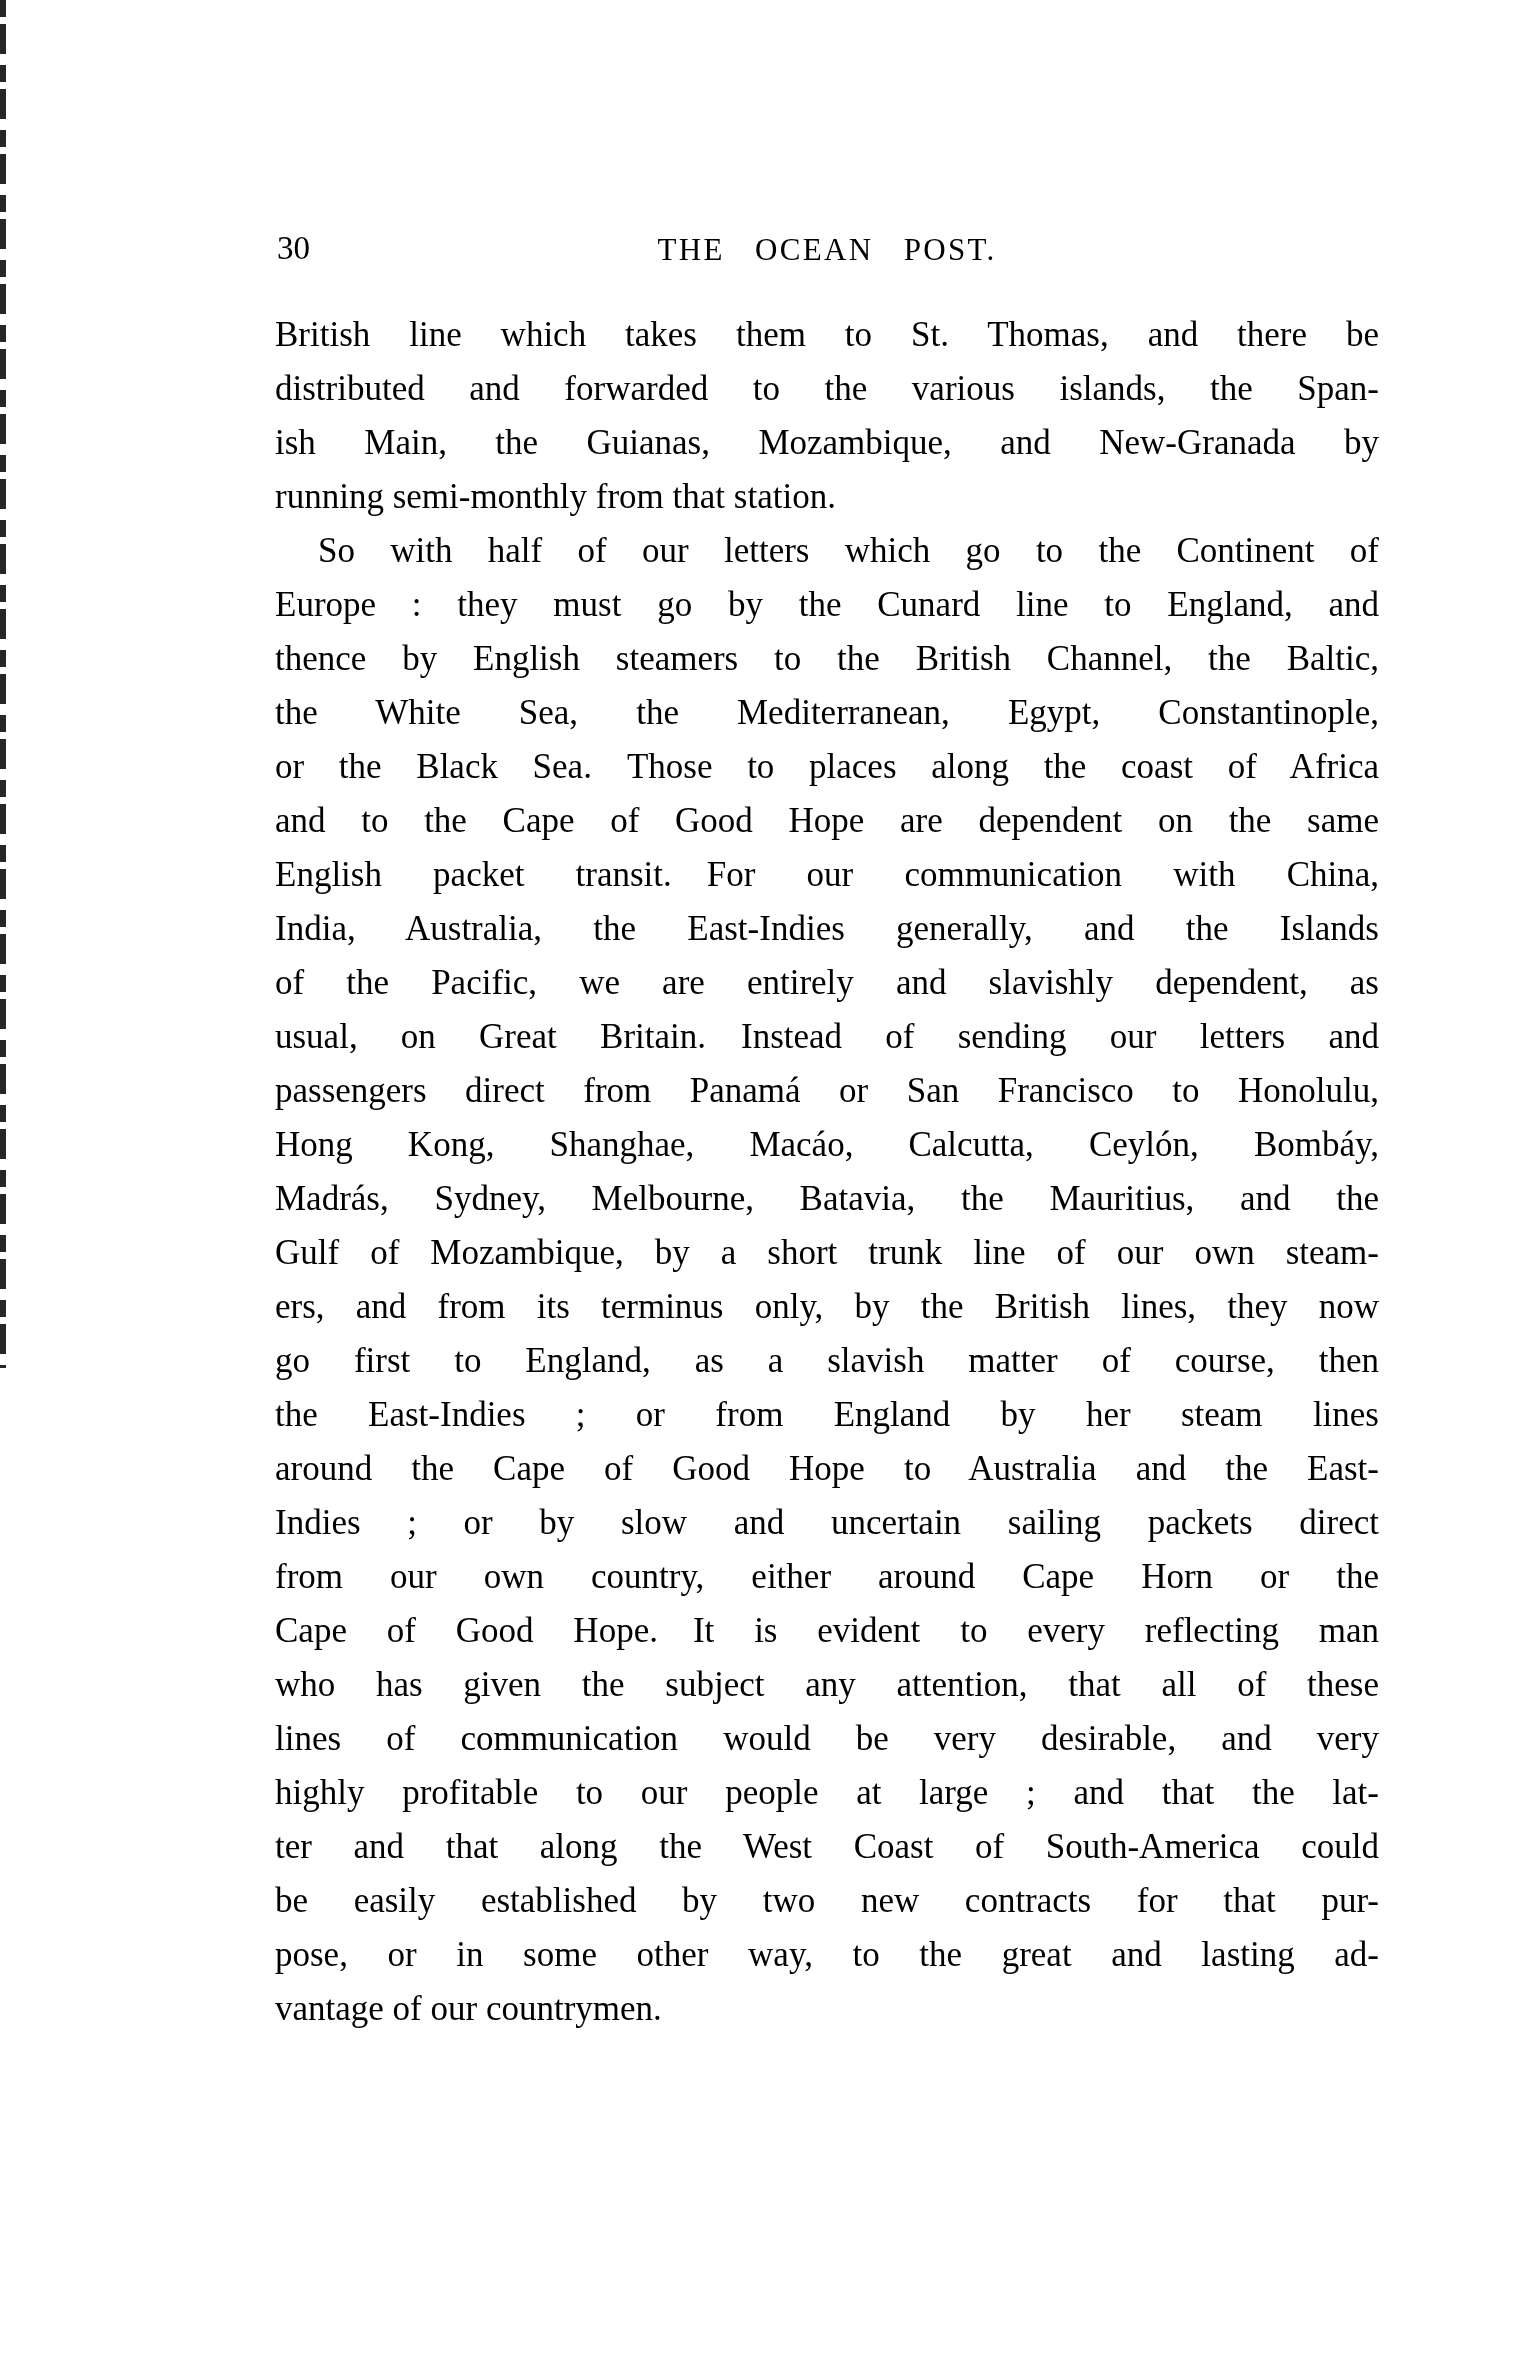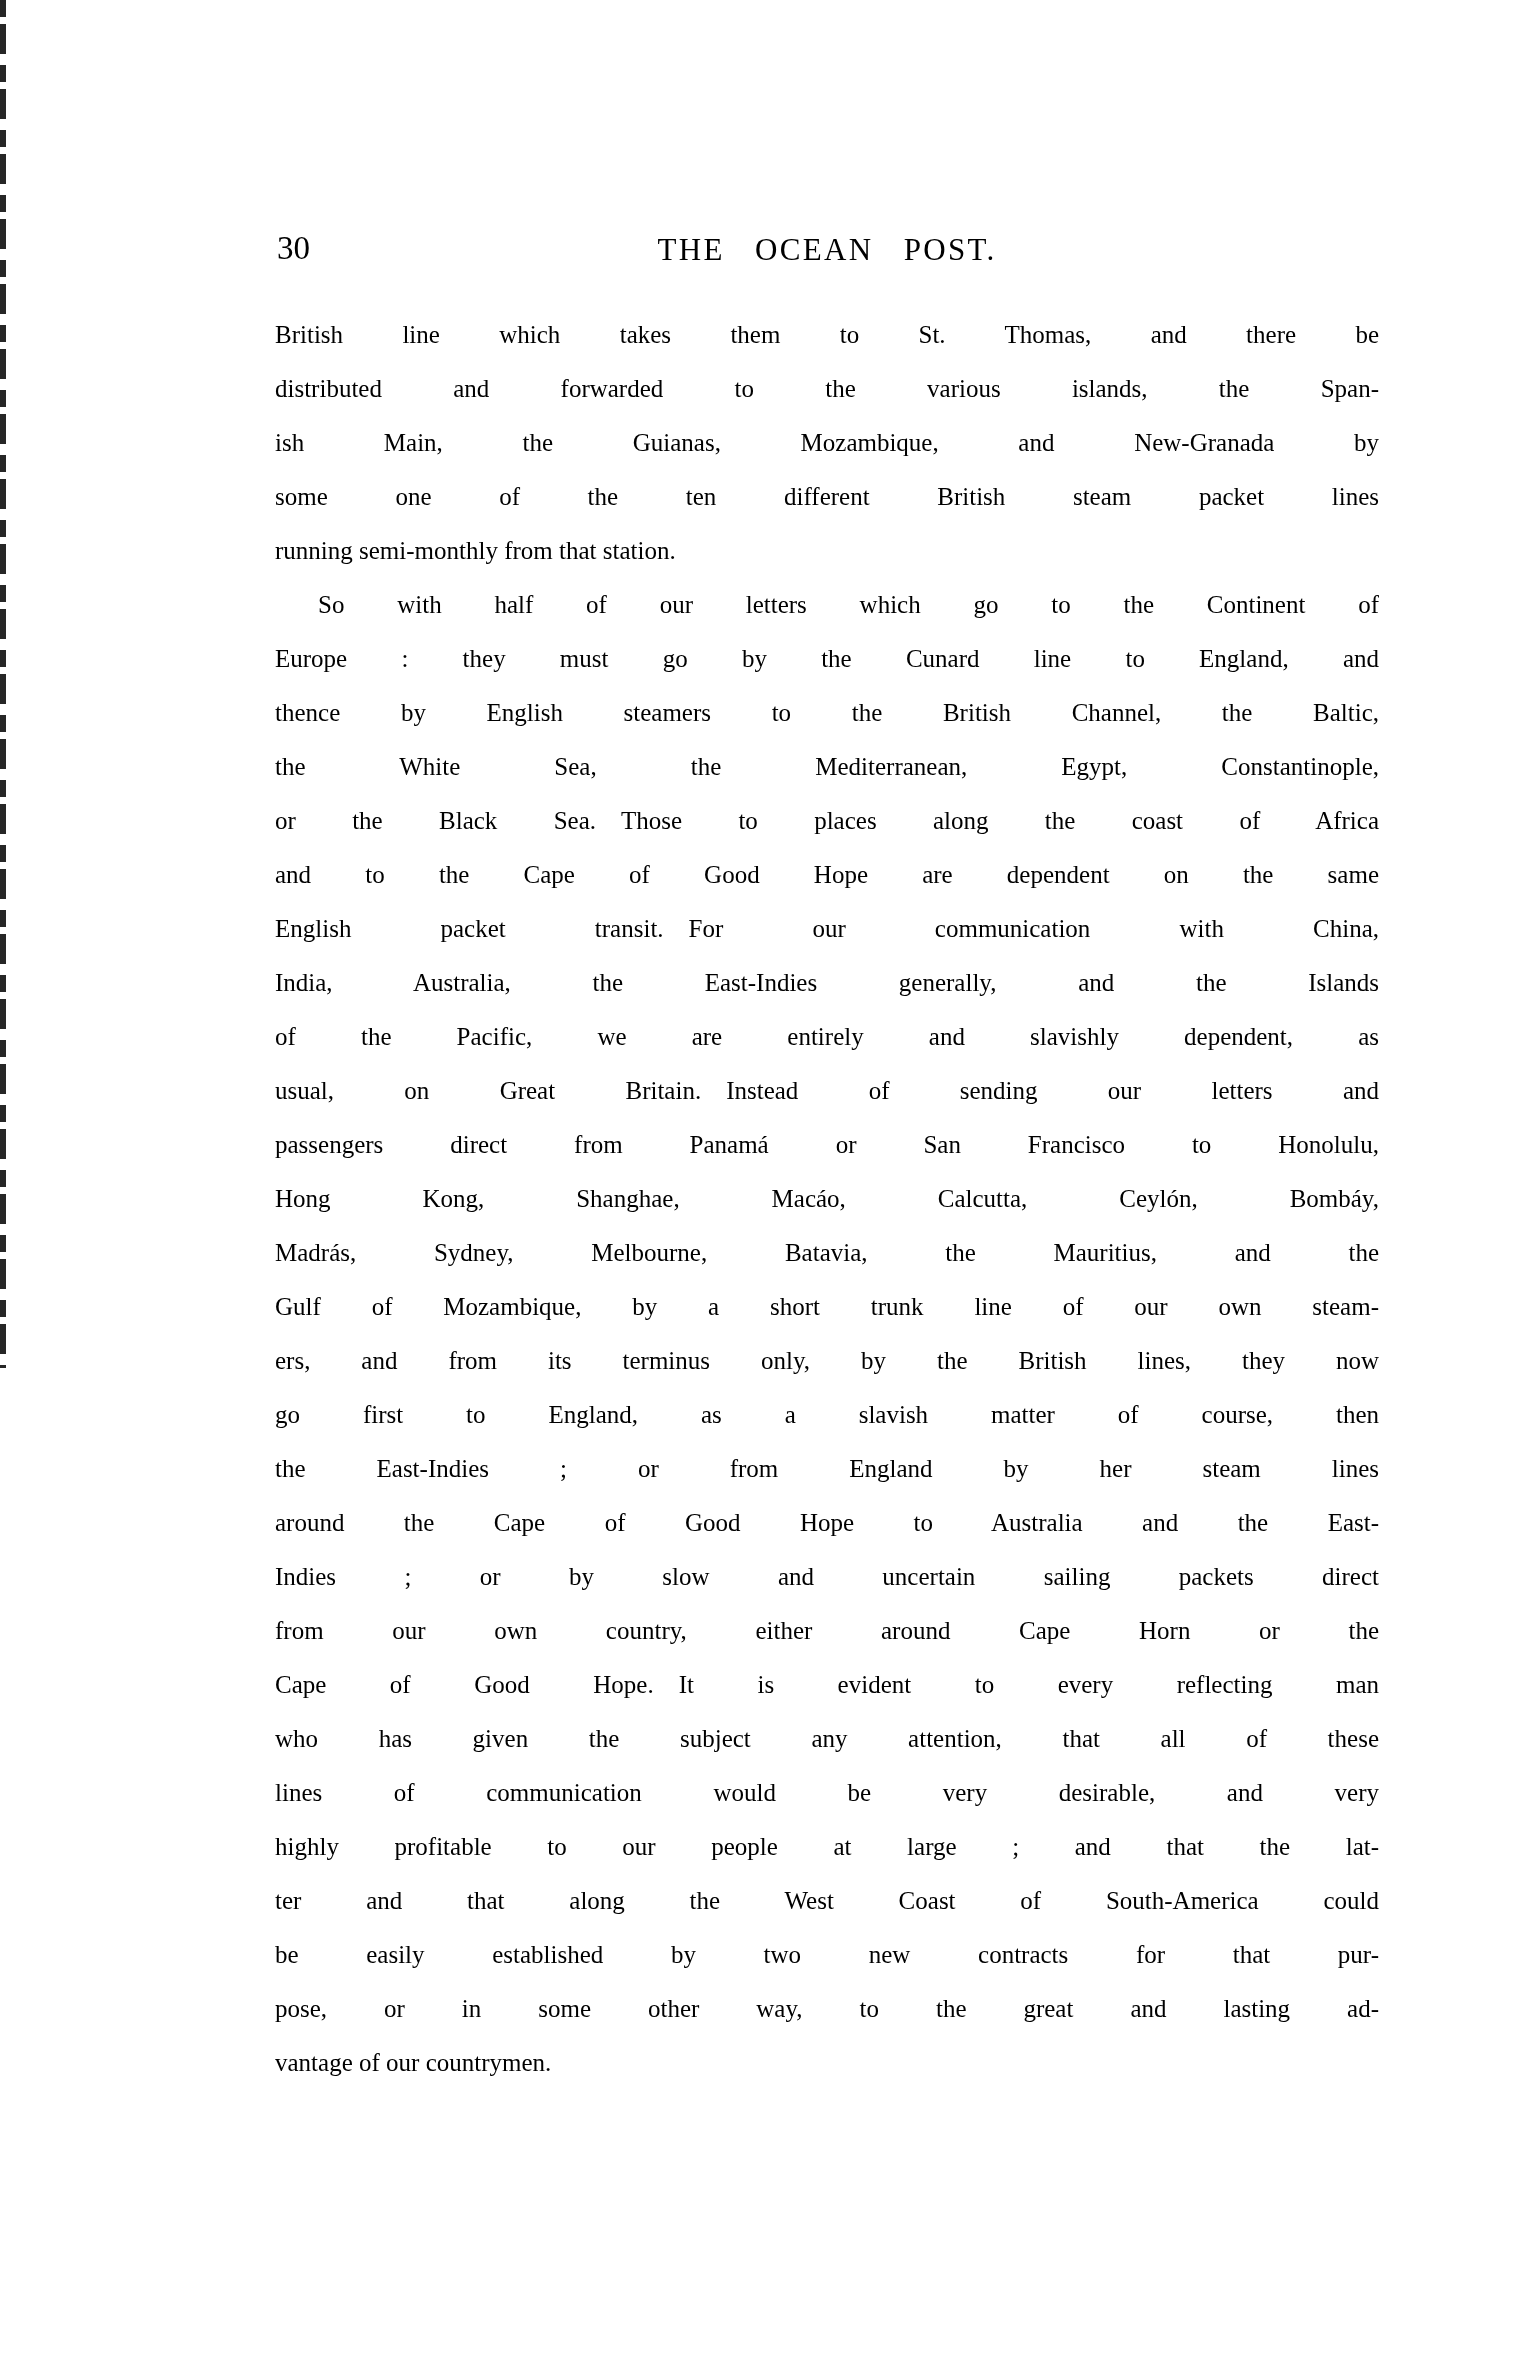--- a/index.html
+++ b/index.html
@@ -56,21 +56,21 @@
     top: 1.9px;
     font-size: 31px;
     line-height: 46px;
     letter-spacing: 2.3px;
     word-spacing: 20.4px;
     white-space: nowrap;
   }
 
   .body-text { }
   .line {
-    font-size: 25px;
+    font-size: 35px;
     line-height: 54px;
     height: 54px;
     overflow: hidden;
     text-align: justify;
     text-align-last: justify;
   }
   .line.para-end {
     text-align-last: left;
   }
   .line.indent {
@@ -84,21 +84,20 @@
 
 <div class="text-block">
   <div class="header-row">
     <span class="page-number">30</span>
     <span class="running-title">THE OCEAN POST.</span>
   </div>
   <div class="body-text" id="body-text">
       <div class="line">British line which takes them to St. Thomas, and there be</div>
       <div class="line">distributed and forwarded to the various islands, the Span-</div>
       <div class="line">ish Main, the Guianas, Mozambique, and New-Granada by</div>
-      <div class="line">some one of the ten different British steam packet lines</div>
       <div class="line para-end">running semi-monthly from that station.</div>
       <div class="line indent">So with half of our letters which go to the Continent of</div>
       <div class="line">Europe : they must go by the Cunard line to England, and</div>
       <div class="line">thence by English steamers to the British Channel, the Baltic,</div>
       <div class="line">the White Sea, the Mediterranean, Egypt, Constantinople,</div>
       <div class="line">or the Black Sea. Those to places along the coast of Africa</div>
       <div class="line">and to the Cape of Good Hope are dependent on the same</div>
       <div class="line">English packet transit. For our communication with China,</div>
       <div class="line">India, Australia, the East-Indies generally, and the Islands</div>
       <div class="line">of the Pacific, we are entirely and slavishly dependent, as</div>

